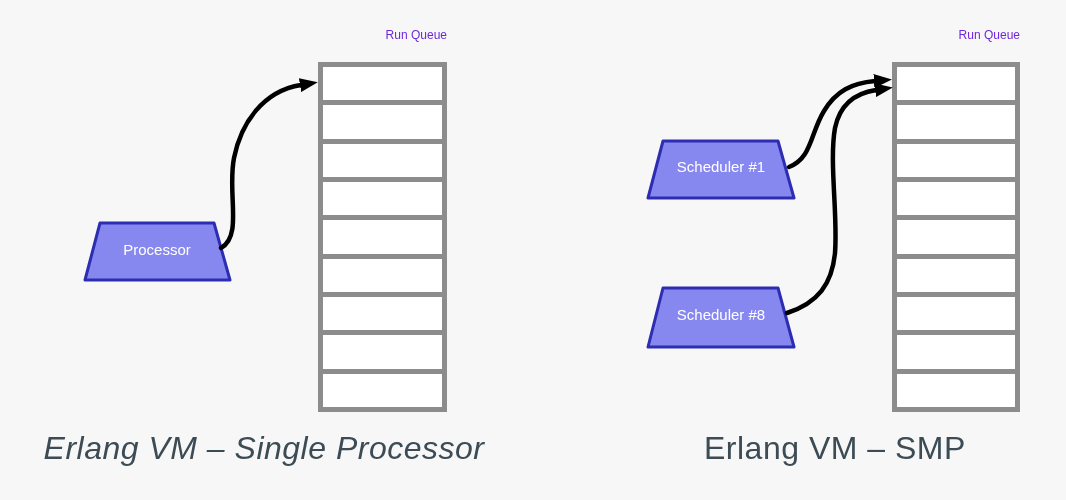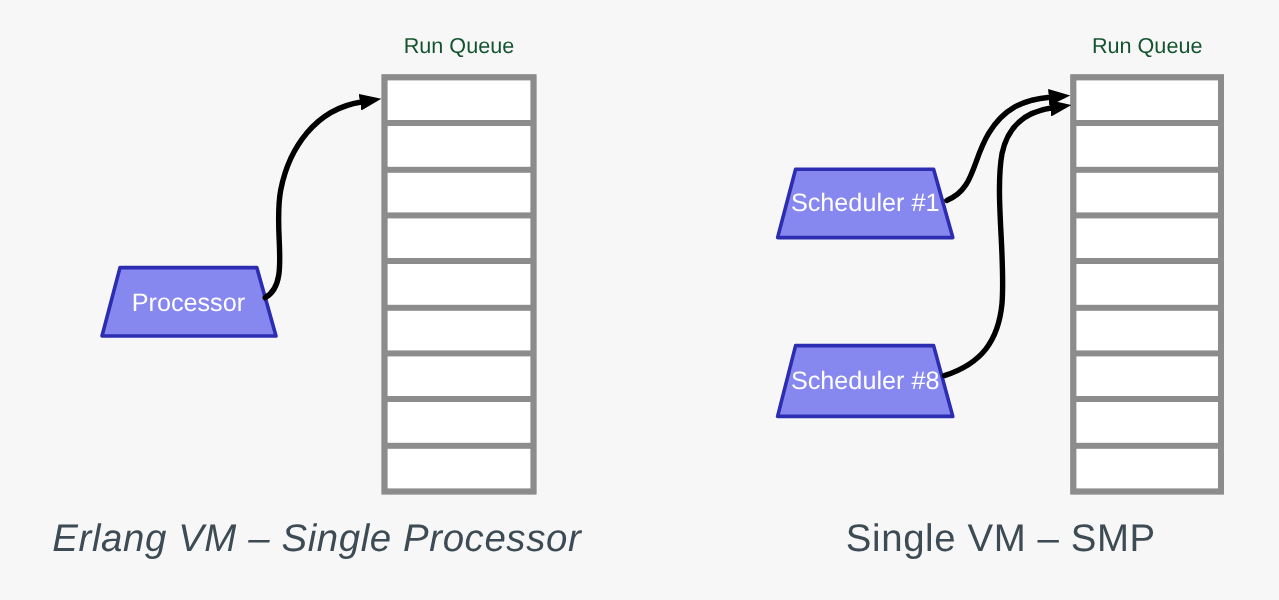--- a/index.html
+++ b/index.html
@@ -27,29 +27,29 @@
     display: flex; flex-direction: column; gap: 5px;
     z-index: 1;
   }
   .stack .cell { background: #ffffff; flex: 1; }
   .stack-left  { left: 318px; top: 62px; width: 129px; height: 350px; }
   .stack-right { left: 892px; top: 62px; width: 128px; height: 350px; }
 
   
   .rq-label {
     position: absolute; z-index: 3;
-    color: #14532d; font-size: 18px; text-align: center;
+    color: #6d28d9; font-size: 12px; text-align: right;
     white-space: nowrap;
   }
   .rq-label-left  { left: 318px; top: 28px; width: 129px; }
   .rq-label-right { left: 892px; top: 28px; width: 128px; }
 
   .sched-label {
     position: absolute; z-index: 3;
-    color: #ffffff; font-size: 21px; text-align: center;
+    color: #ffffff; font-size: 15px; text-align: center;
     white-space: nowrap;
   }
   .sched-label-single { left: 87px;  top: 241px; width: 140px; }
   .sched-label-smp1   { left: 651px; top: 158px; width: 140px; }
   .sched-label-smp2   { left: 651px; top: 306px; width: 140px; }
 
   .caption {
     position: absolute; z-index: 3;
     color: #3c4b54; font-size: 32px; font-weight: 400;
     text-align: center; white-space: nowrap; letter-spacing: 0.5px;
@@ -103,16 +103,16 @@
         <div class="cell"></div>
         <div class="cell"></div>
         <div class="cell"></div>
         <div class="cell"></div>
         <div class="cell"></div>
         <div class="cell"></div>
         <div class="cell"></div>
       </div>
     <div class="sched-label sched-label-smp1">Scheduler #1</div>
     <div class="sched-label sched-label-smp2">Scheduler #8</div>
-    <div class="caption caption-right">Single VM – SMP</div>
+    <div class="caption caption-right">Erlang VM – SMP</div>
   </div>
 
 </div>
 
 </body></html>

